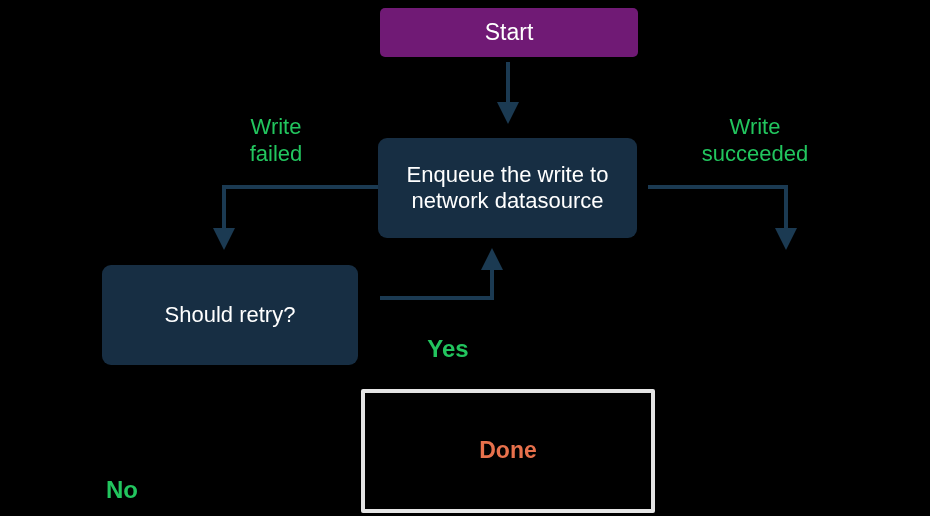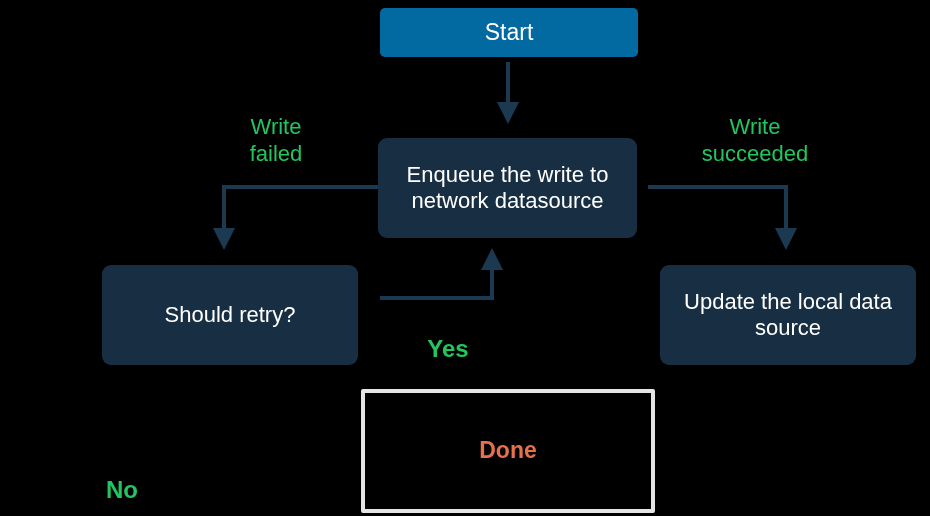--- a/index.html
+++ b/index.html
@@ -28,21 +28,21 @@
     line-height: 1.18;
     padding: 0 10px;
   }
 
   
   #node-start {
     left: 380px;
     top: 8px;
     width: 258px;
     height: 49px;
-    background: #0369a1;
+    background: #701a75;
     border-radius: 5px;
   }
   #node-start .node-label {
     color: #ffffff;
     font-size: 23px;
     font-weight: 400;
   }
 
   
   .node-process {
@@ -170,23 +170,20 @@
   </div>
 
   <div class="node node-process" id="node-enqueue">
     <span class="node-label">Enqueue the write to network datasource</span>
   </div>
 
   <div class="node node-process" id="node-should-retry">
     <span class="node-label">Should retry?</span>
   </div>
 
-  <div class="node node-process" id="node-update-local">
-    <span class="node-label">Update the local data source</span>
-  </div>
 
   <div class="node" id="node-done">
     <span class="node-label">Done</span>
   </div>
 
   <div class="edge-label edge-label-plain" id="label-write-failed">Write
 failed</div>
 
   <div class="edge-label edge-label-plain" id="label-write-succeeded">Write
 succeeded</div>

